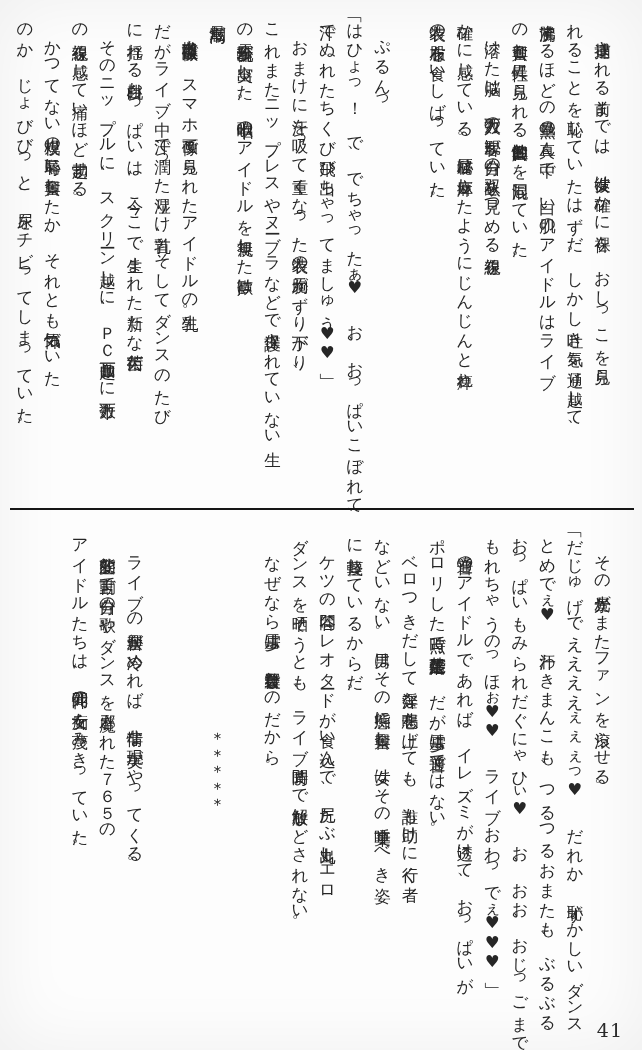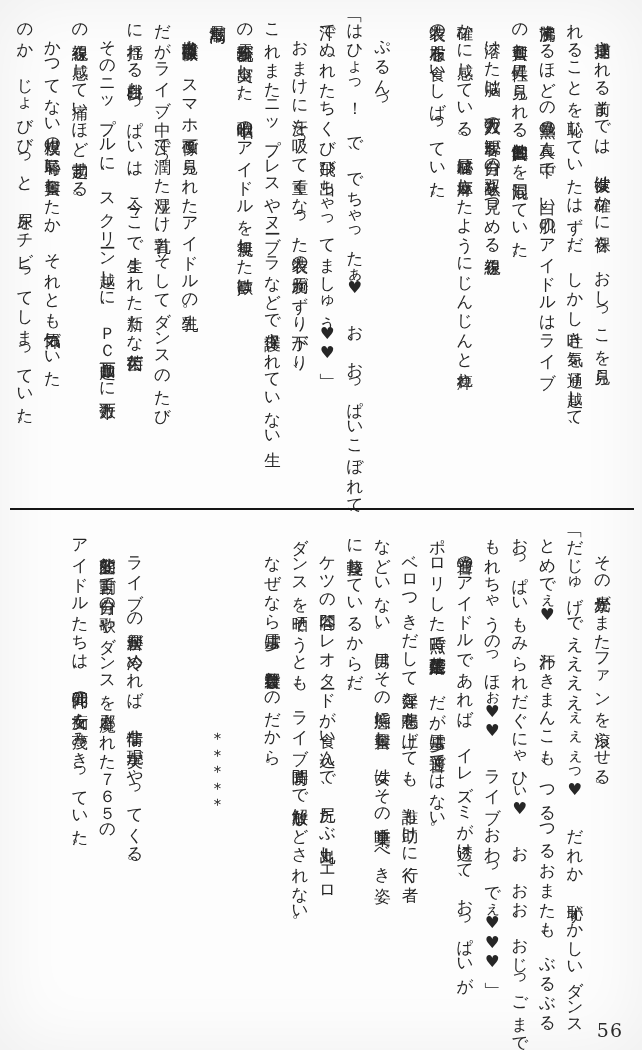--- a/index.html
+++ b/index.html
@@ -110,14 +110,14 @@
       <div class="line">　なぜなら雪歩は、舞台装置なのだから。</div>
       <div class="line"></div>
       <div class="line scene-break">＊＊＊＊＊</div>
       <div class="line"></div>
       <div class="line"></div>
       <div class="line">　ライブの興奮が冷めれば、非情な現実がやってくる。</div>
       <div class="line">　変態的な言動で自分の歌やダンスを邪魔された７６５の</div>
       <div class="line">アイドルたちは、元仲間の痴女を蔑みきっていた。</div>
     </div>
 
-  <div class="page-number">56</div>
+  <div class="page-number">41</div>
 </div>
 
 </body></html>

